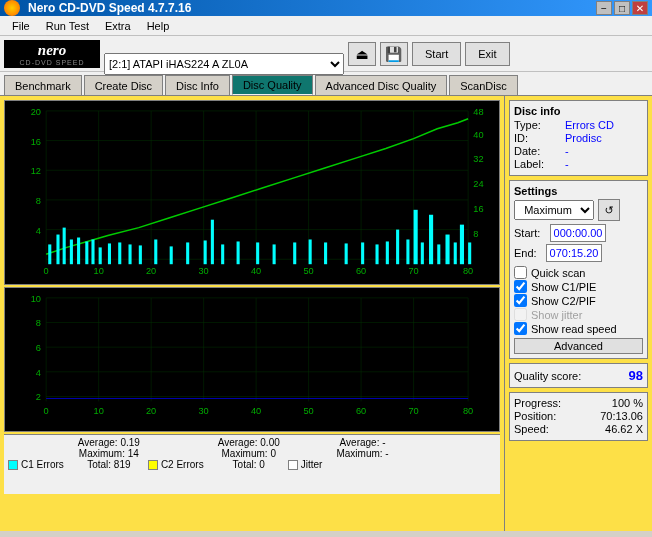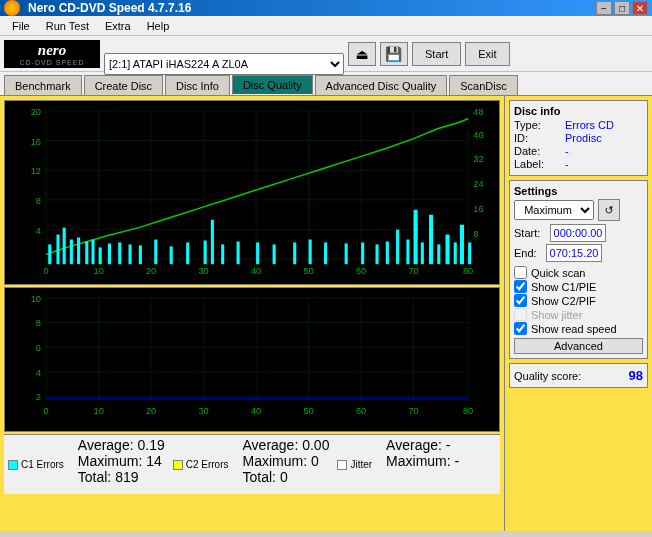--- a/index.html
+++ b/index.html
@@ -60,21 +60,21 @@
     .quality-value { color: #0000ff; font-weight: bold; font-size: 13px; }
 
     .progress-row { display: flex; justify-content: space-between; font-size: 11px; margin-bottom: 1px; }
     .progress-value { color: #000; }
 
     
     #legend { display: flex; gap: 8px; padding: 2px 4px; background: #f0f0f0; border-top: 1px solid #808080; font-size: 10px; }
     .legend-item { display: flex; flex-direction: row; gap: 1px; }
     .legend-header { display: flex; align-items: center; gap: 3px; }
     .legend-box { width: 10px; height: 10px; border: 1px solid #808080; }
-    .legend-stats { padding-left: 13px; font-size: 14px; }
+    .legend-stats { padding-left: 13px; font-size: 10px; text-align: center; }
 
     .refresh-btn { width: 22px; height: 22px; background: #e0e0e0; border: 1px solid #808080; cursor: pointer; display: flex; align-items: center; justify-content: center; }
   </style>
 </head>
 <body>
 
 <div id="title-bar">
   <div style="display:flex;align-items:center;gap:8px;">
     <div style="width:16px;height:16px;background:radial-gradient(circle,#ffcc00,#ff6600);border-radius:50%;"></div>
     <span class="title-text">Nero CD-DVD Speed 4.7.7.16</span>
@@ -343,15 +343,29 @@
         <label for="showReadSpeed">Show read speed</label>
       </div>
       <button class="advanced-btn">Advanced</button>
     </div>
 
     <div class="panel-section" style="display:flex;justify-content:space-between;align-items:center;gap:28px;">
       <span>Quality score:</span>
       <span class="quality-value">98</span>
     </div>
 
+    <div class="panel-section">
+      <div class="progress-row">
+        <span>Progress:</span>
+        <span class="progress-value">100 %</span>
+      </div>
+      <div class="progress-row">
+        <span>Position:</span>
+        <span class="progress-value">70:13.06</span>
+      </div>
+      <div class="progress-row">
+        <span>Speed:</span>
+        <span class="progress-value">46.62 X</span>
+      </div>
+    </div>
 
   </div>
 </div>
 
 </body></html>

